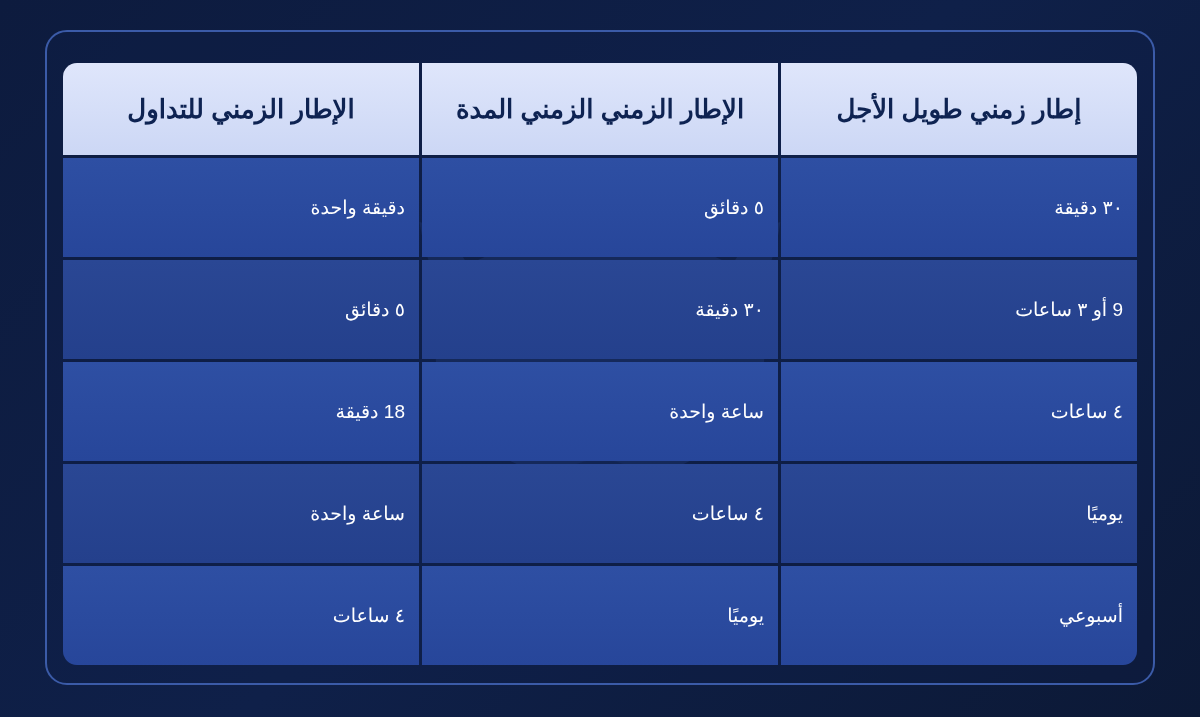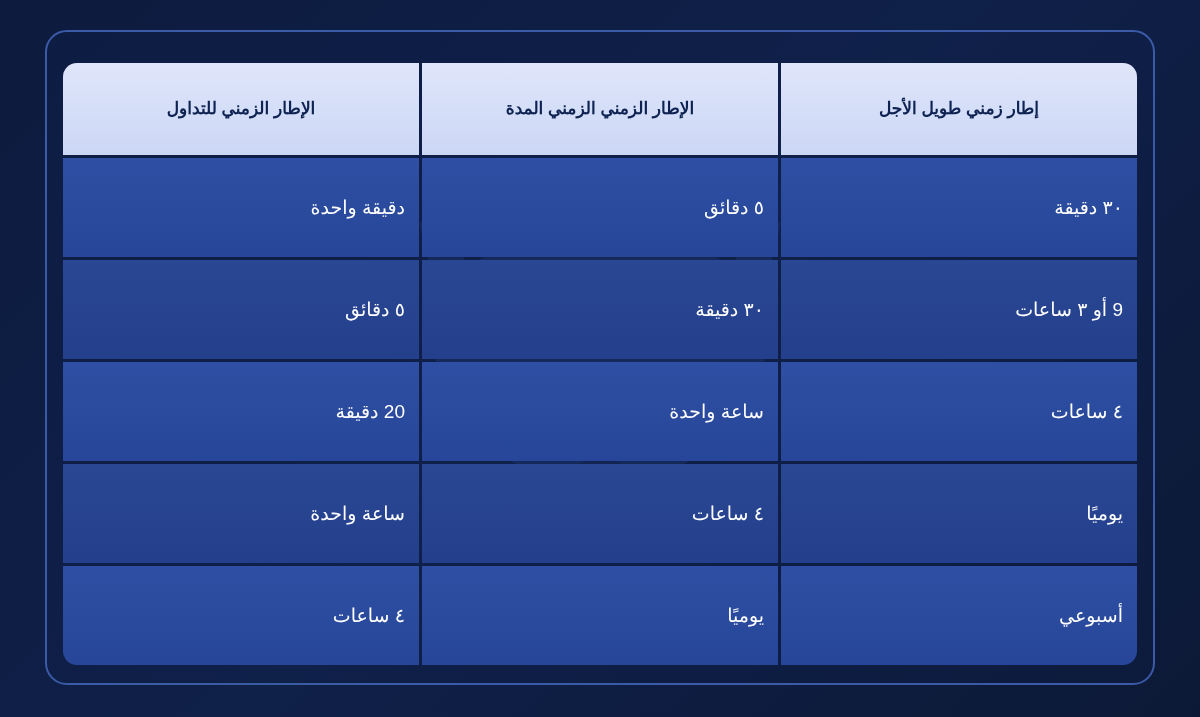--- a/index.html
+++ b/index.html
@@ -58,21 +58,21 @@
     width: 100%;
     height: 100%;
     border-collapse: separate;
     border-spacing: 3px;
     table-layout: fixed;
   }
 
   table.tf-table th {
     background: linear-gradient(180deg, #dfe6fb 0%, #ccd7f5 100%);
     color: #0e2352;
-    font-size: 17px;
+    font-size: 26px;
     font-weight: bold;
     height: 92px;
     text-align: center;
     vertical-align: middle;
     padding: 0 14px;
   }
 
   table.tf-table th:first-child {
     border-top-right-radius: 14px;
   }
@@ -164,21 +164,21 @@
             </td>
         </tr>
         <tr class="row-main">
           <td>
               <span class="cell-text">٤ ساعات</span>
             </td>
           <td>
               <span class="cell-text">ساعة واحدة</span>
             </td>
           <td>
-              <span class="cell-text">20 دقيقة</span>
+              <span class="cell-text">18 دقيقة</span>
             </td>
         </tr>
         <tr class="row-alt">
           <td>
               <span class="cell-text">يوميًا</span>
             </td>
           <td>
               <span class="cell-text">٤ ساعات</span>
             </td>
           <td>

